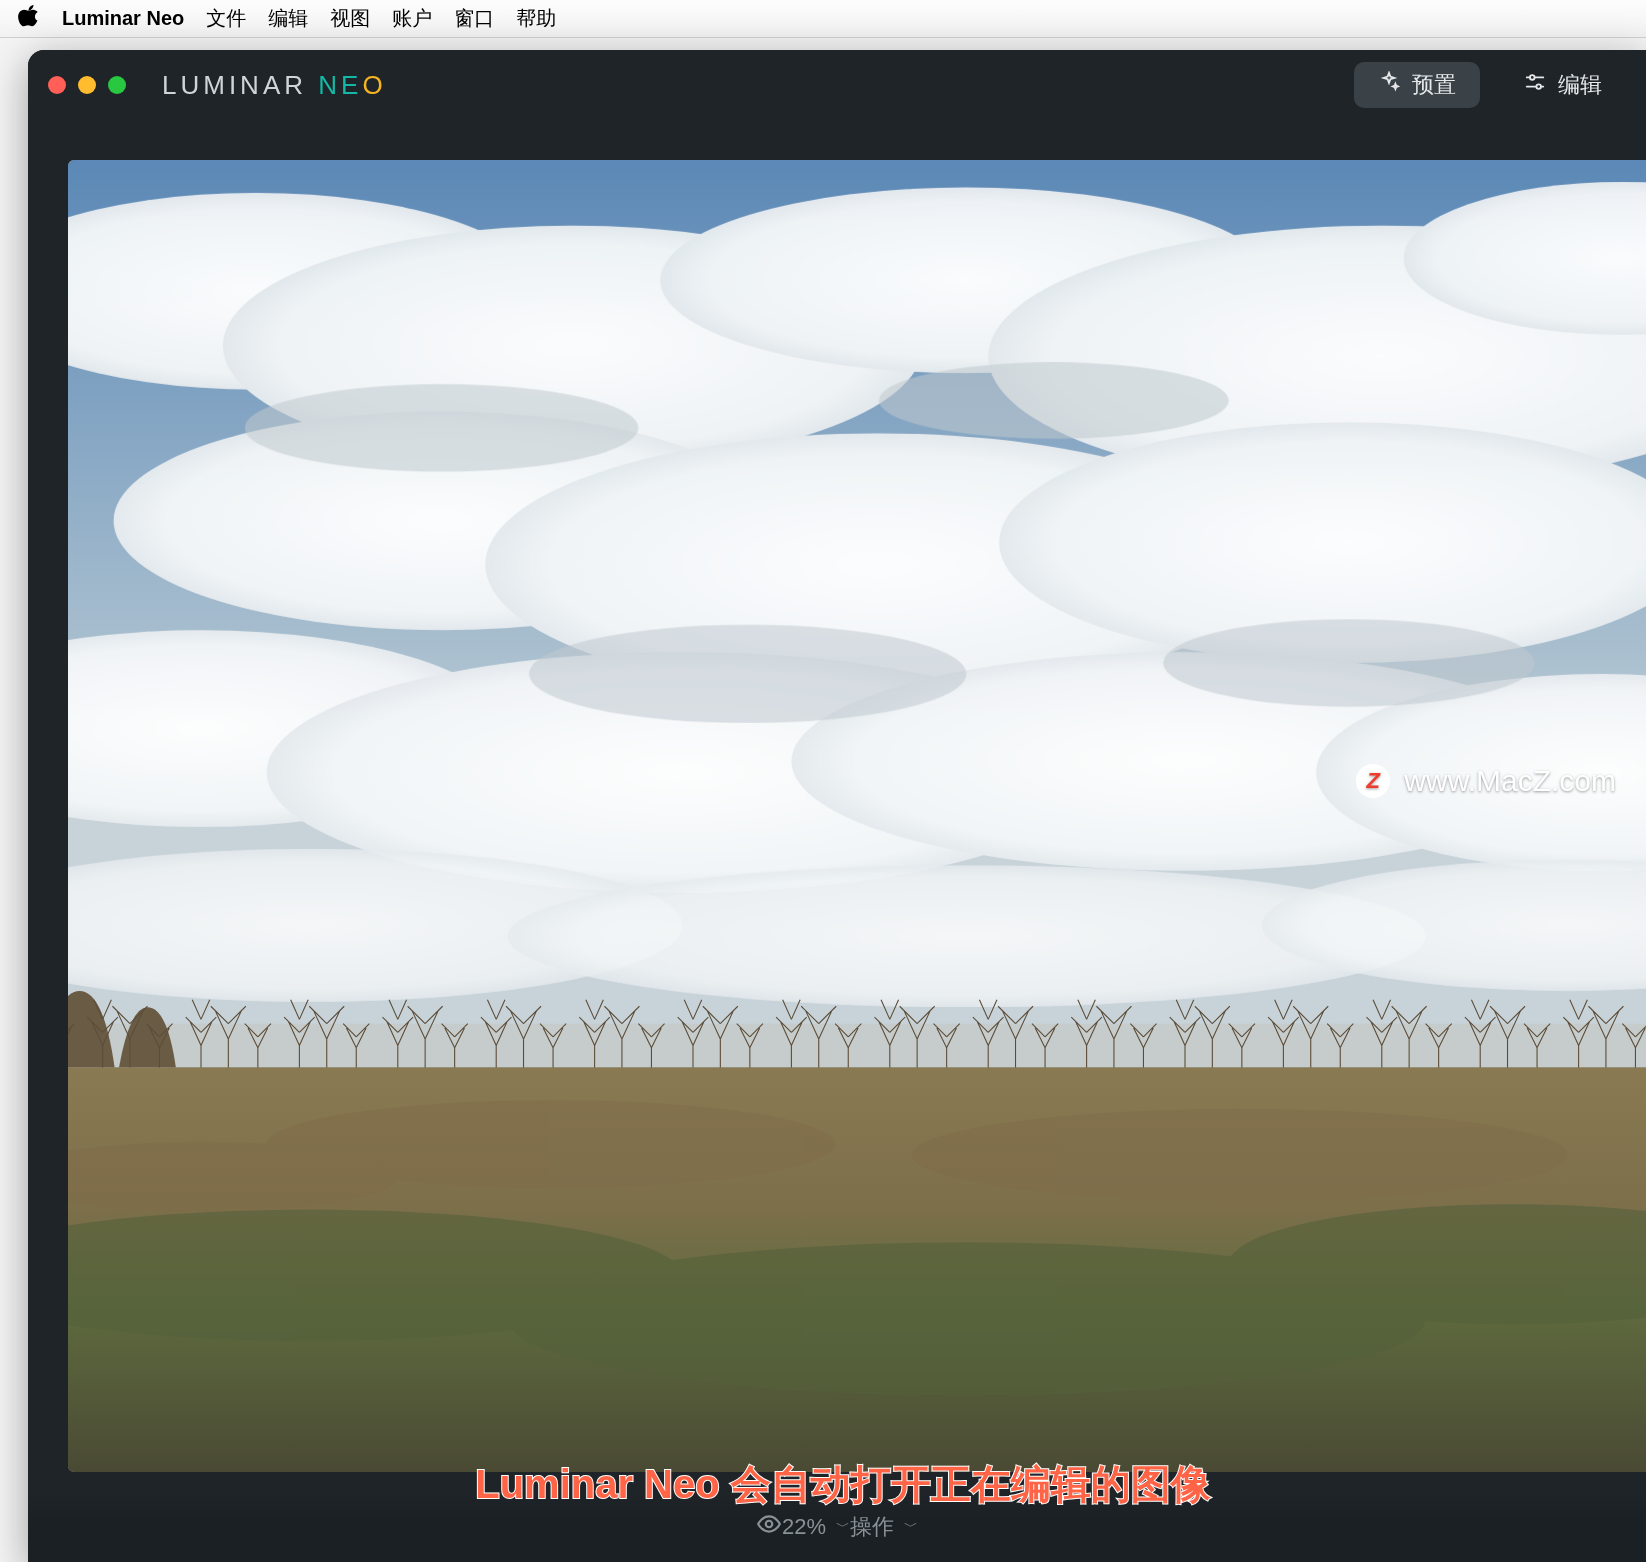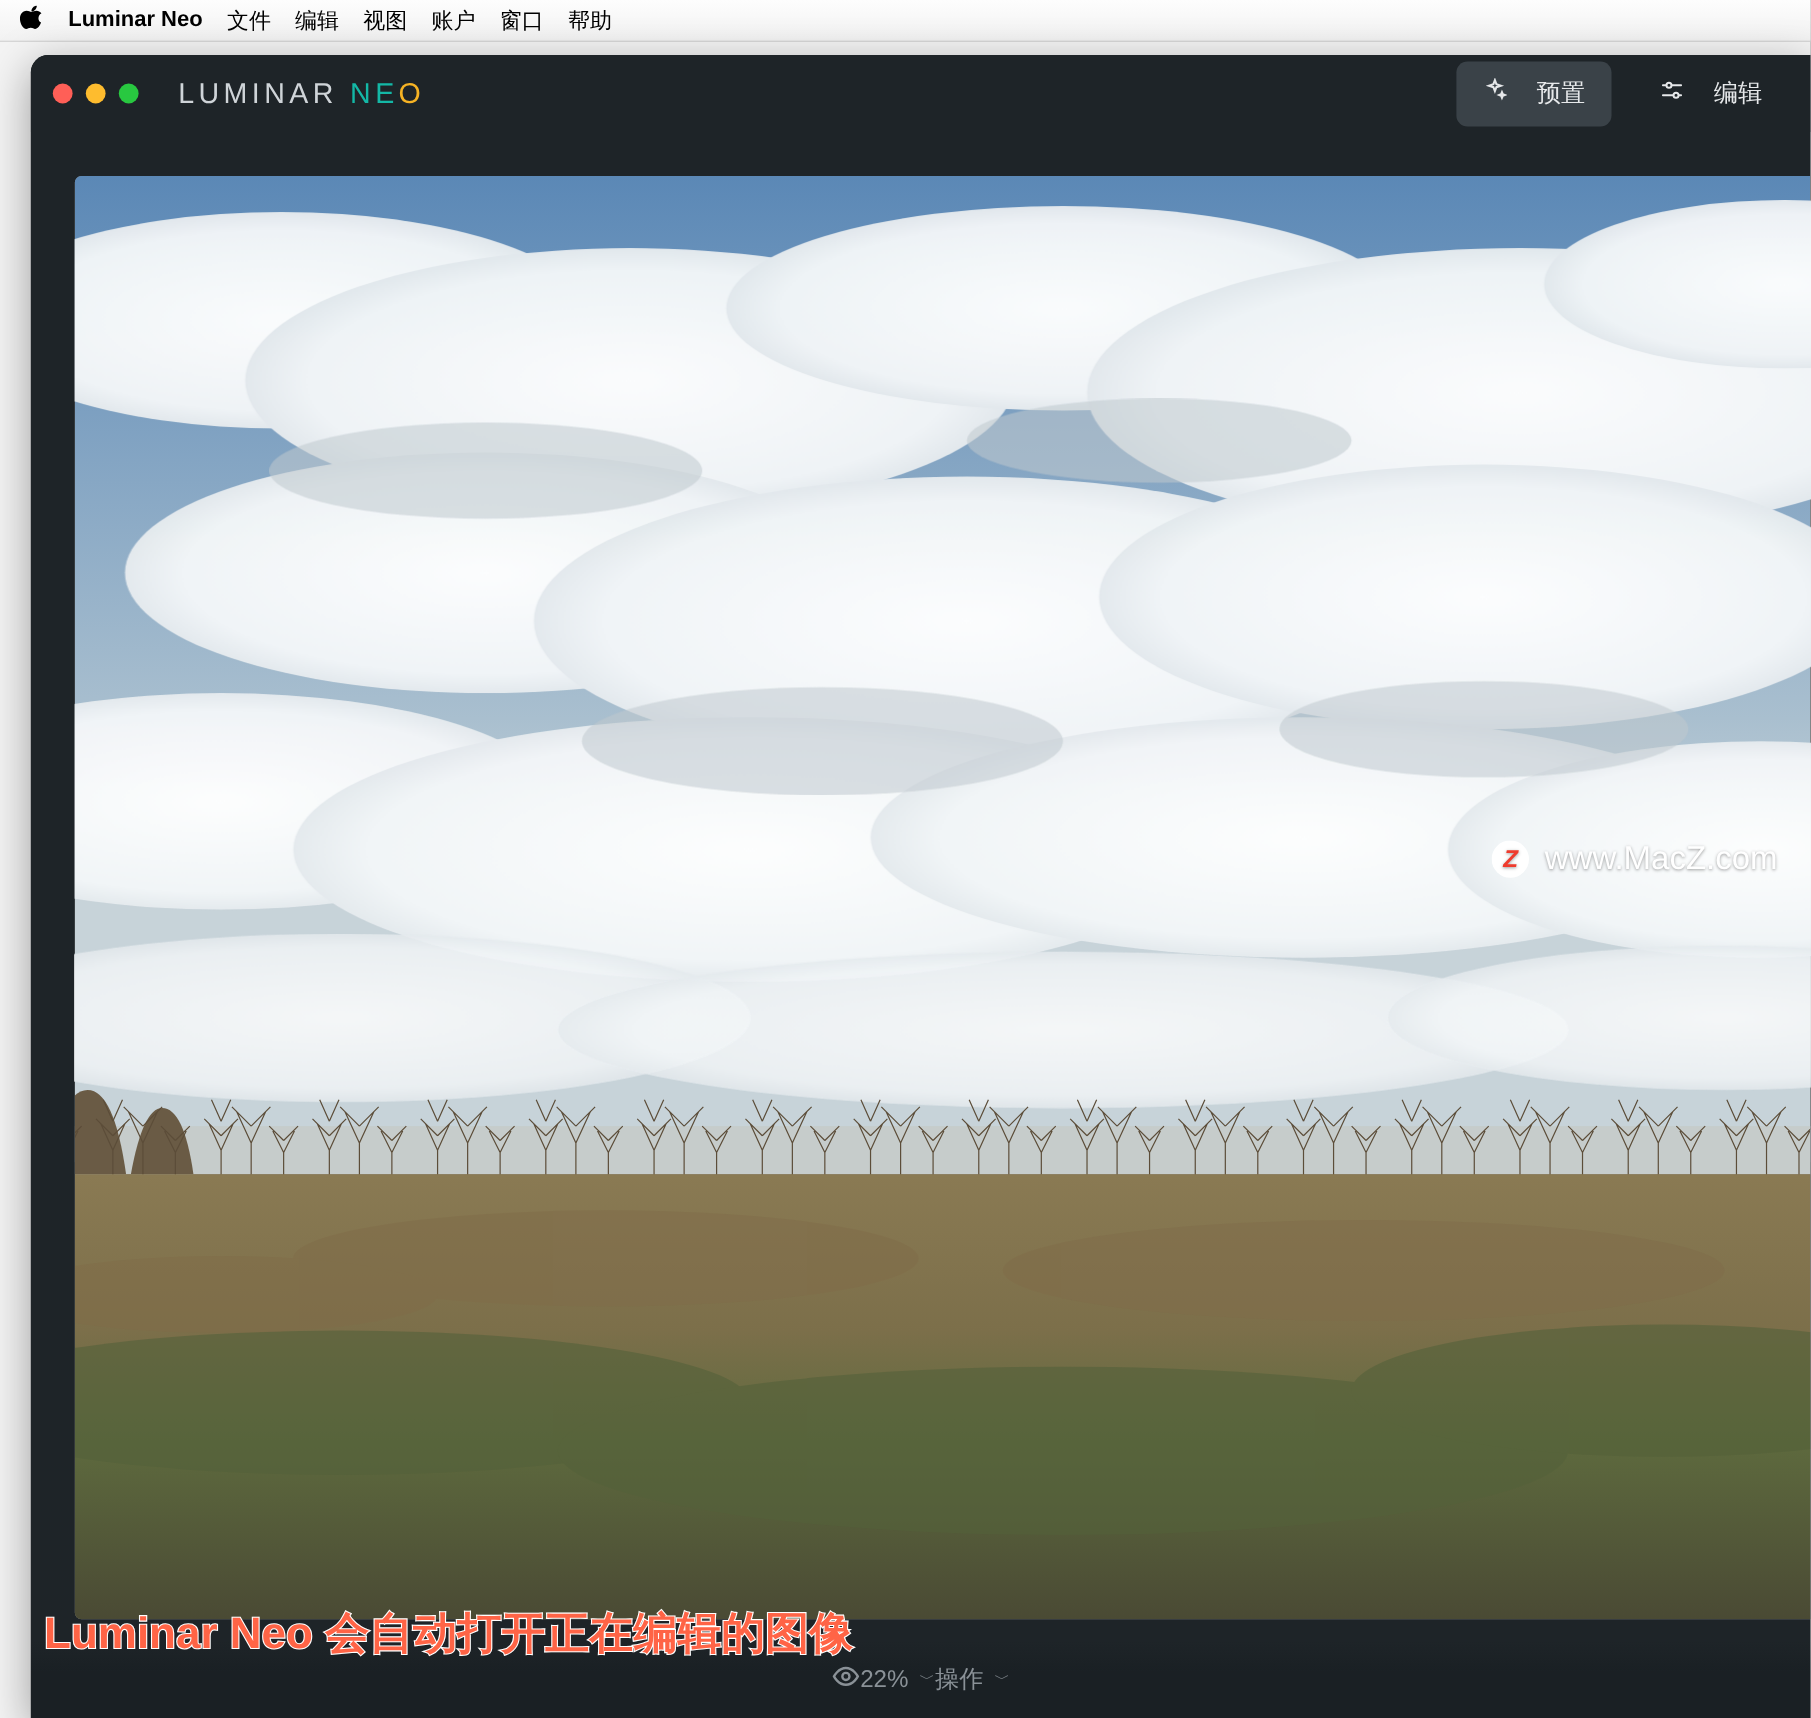--- a/index.html
+++ b/index.html
@@ -58,22 +58,22 @@
       letter-spacing: 4px;
       font-weight: 300;
       font-family: "Arial Narrow", Arial, sans-serif;
     }
     .brand .brand-a { color: #cfd4d8; }
     .brand .brand-b { color: #14b8a6; margin-top: 24px; }
     .brand .brand-c { color: #f6b324; }
     .titlebar-spacer { flex: 1; }
     .mode-buttons { display: flex; gap: 20px; align-items: center; }
     .mode-btn {
-      display: flex; align-items: center; gap: 27px;
-      height: 59px; padding: 0 24px;
+      display: flex; align-items: center; gap: 12px;
+      height: 46px; padding: 0 24px;
       border-radius: 10px;
       color: #e6e8ea; font-size: 22px;
       cursor: pointer;
     }
     .mode-btn.active { background: #3a4248; }
     .mode-btn svg { width: 22px; height: 22px; }
     
     .canvas-wrap {
       flex: 1;
       position: relative;
@@ -116,21 +116,21 @@
       background: linear-gradient(to top, #1a2024 60%, transparent);
     }
     .status-item { display: flex; align-items: center; gap: 10px; cursor: pointer; }
     .status-item svg { width: 26px; height: 26px; }
     .chev { font-size: 14px; opacity: 0.8; }
     
     .caption {
       position: absolute;
       left: 0; right: 0;
       bottom: 50px;
-      text-align: left;
+      text-align: center;
       font-size: 40px;
       font-weight: 800;
       color: #ff6446;
       -webkit-text-stroke: 2px #ffffff;
       paint-order: stroke fill;
       pointer-events: none;
       margin-left: 40px;
     }
   </style>
 </head>

